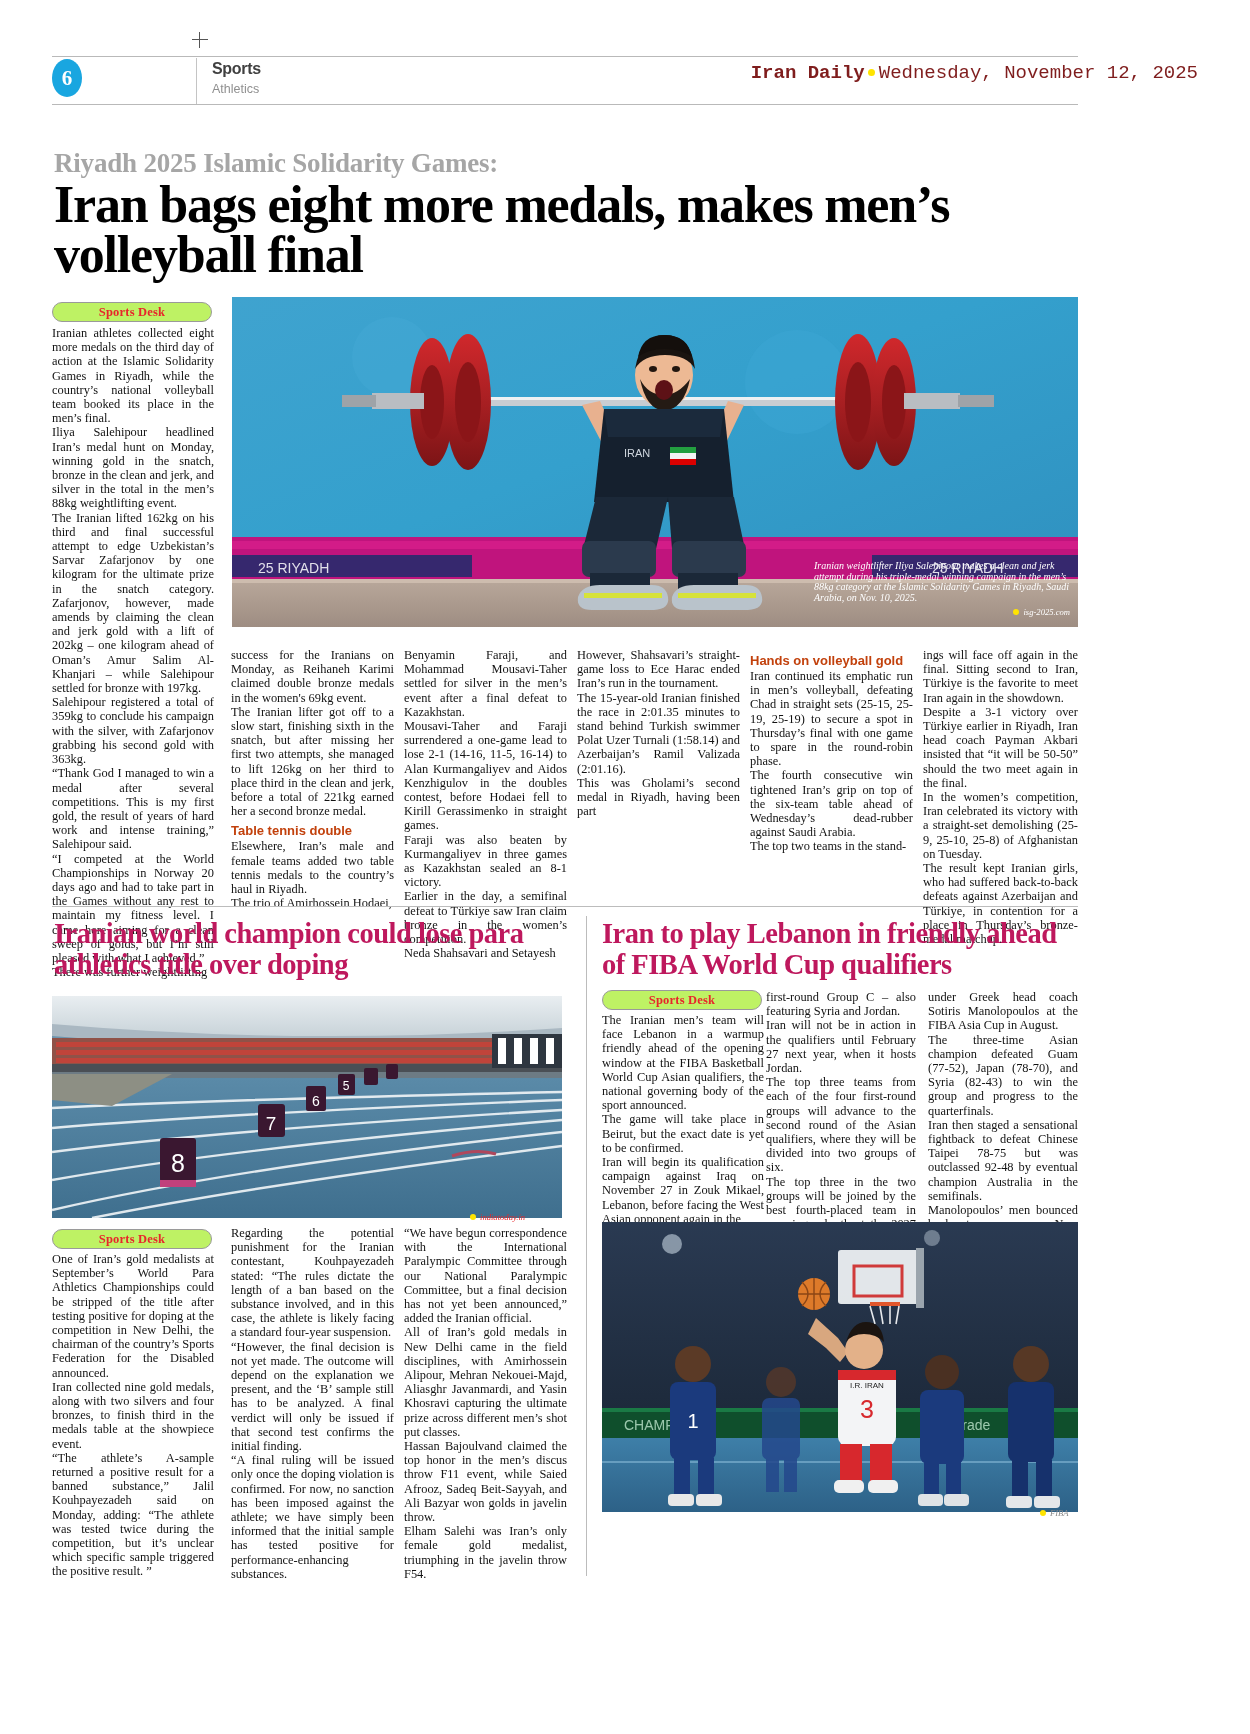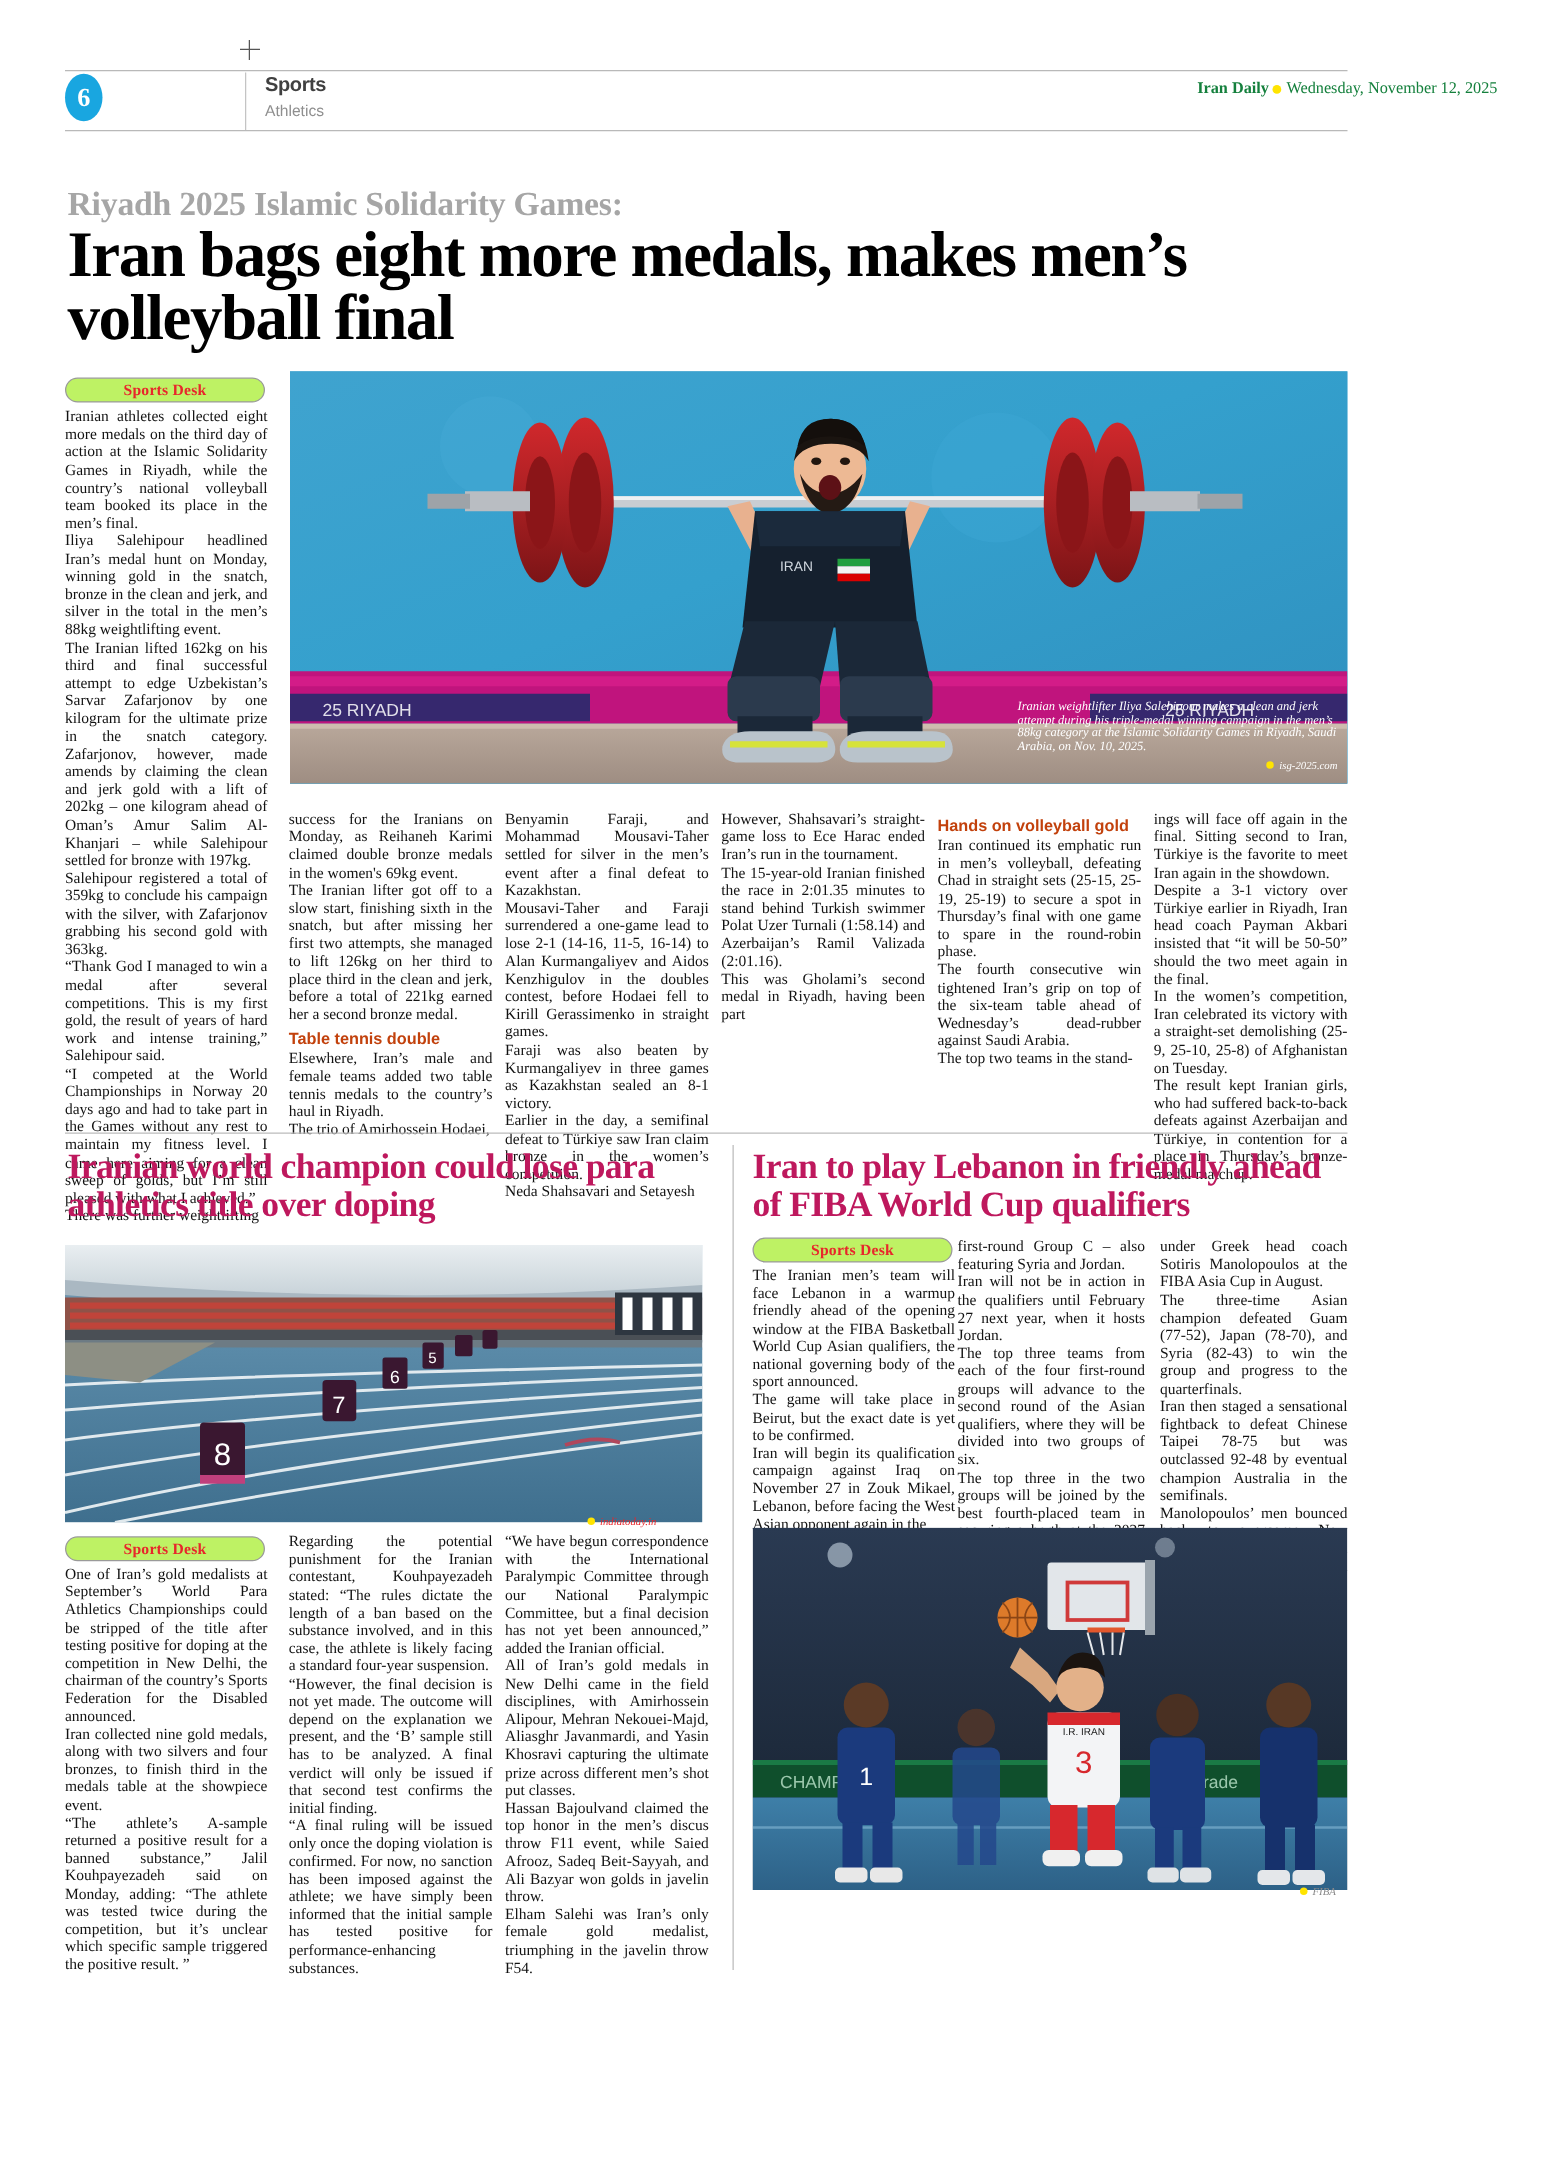--- a/index.html
+++ b/index.html
@@ -36,21 +36,21 @@
     font-family:"Liberation Sans", sans-serif;
     font-weight:bold; font-size:16px; letter-spacing:-0.3px; color:#404040;
   }
   .sec-sub {
     position:absolute; left:212px; top:82px;
     font-family:"Liberation Sans", sans-serif;
     font-size:12.5px; color:#8f8f8f;
   }
   .masthead-right {
     position:absolute; right:52px; top:62px;
-    font-family:Liberation Serif, serif; font-size:13px; color:#15803d;
+    font-family:Liberation Mono, monospace; font-size:19px; color:#7f1d1d;
     white-space:nowrap;
   }
   .masthead-right b { font-weight:bold; }
   .dot-y {
     display:inline-block; width:7px; height:7px; border-radius:50%;
     background:#ffe400; margin:0 4px 0 3px; vertical-align:middle;
   }
 
   
   .kicker {

